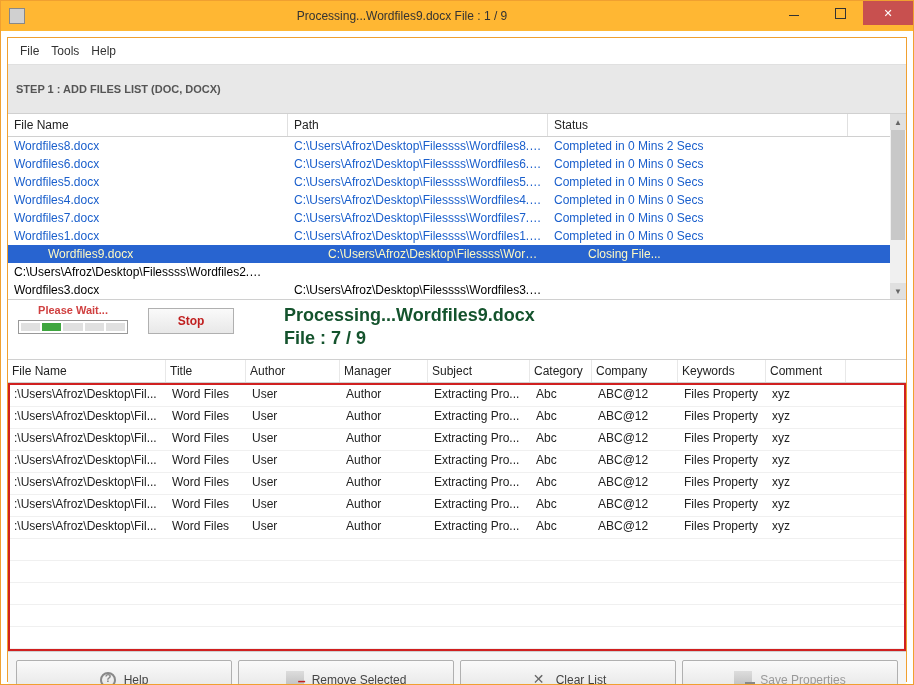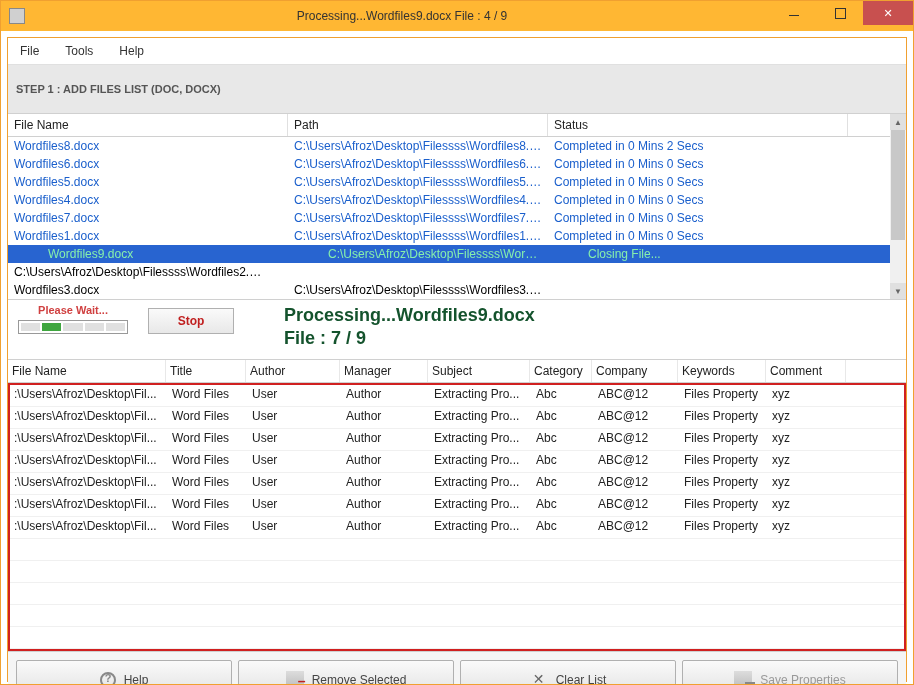--- a/index.html
+++ b/index.html
@@ -7,32 +7,32 @@
 .titlebar { background: #ffb733; height: 30px; display: flex; align-items: center; position: relative; }
 .titlebar-icon { width: 16px; height: 16px; margin: 0 8px; background: #d0d0d0; border: 1px solid #888; }
 .titlebar-text { flex: 1; text-align: center; color: #333; font-size: 12px; }
 .winbtns { display: flex; height: 100%; }
 .winbtn { width: 46px; height: 24px; display: flex; align-items: center; justify-content: center; color: #333; font-size: 11px; cursor: default; }
 .winbtn.min::before { content: ""; width: 10px; height: 1px; background: #333; margin-top: 5px; }
 .winbtn.max::before { content: ""; width: 9px; height: 9px; border: 1px solid #333; }
 .winbtn.close { background: #c8504f; color: #fff; width: 50px; }
 .winbtn.close::before { content: "✕"; font-size: 11px; }
 .inner { margin: 6px; border: 1px solid #f0a030; height: 645px; display: flex; flex-direction: column; background: #fff; }
-.menubar { display: flex; padding: 4px 8px; gap: 18px; border-bottom: 1px solid #e0e0e0; align-items: center; }
+.menubar { display: flex; padding: 4px 8px; gap: 4px; border-bottom: 1px solid #e0e0e0; align-items: center; }
 .menuitem { color: #333; cursor: default; padding: 2px 4px; }
 .stepbar { background: #e8e8e8; padding: 18px 8px; font-weight: bold; color: #555; font-size: 11px; border-bottom: 1px solid #d0d0d0; }
 .grid1-wrap { position: relative; height: 190px; border-bottom: 1px solid #d0d0d0; }
 .grid1 { width: calc(100% - 16px); height: 100%; overflow: hidden; }
 .ghdr { display: flex; background: #fff; border-bottom: 1px solid #d0d0d0; }
 .ghdr div { padding: 4px 6px; border-right: 1px solid #e0e0e0; font-weight: normal; color: #222; }
 .grow { display: flex; height: 18px; line-height: 18px; }
 .grow div { padding: 0 6px; overflow: hidden; white-space: nowrap; text-overflow: ellipsis; }
 .grow.link div { color: #1a5fcc; }
 .grow.selected { background: #2864d0; color: #fff; }
-.grow.selected div { color: #86efac; padding-left: 40px; }
+.grow.selected div { color: #fef9c3; padding-left: 40px; }
 .c-fn { width: 280px; } .c-path { width: 260px; } .c-status { width: 300px; }
 .scrollbar { position: absolute; right: 0; top: 0; bottom: 0; width: 16px; background: #f0f0f0; }
 .scr-btn { height: 16px; background: #e0e0e0; display: flex; align-items: center; justify-content: center; font-size: 8px; color: #666; }
 .scr-thumb { position: absolute; top: 16px; width: 14px; left: 1px; height: 110px; background: #c8c8c8; }
 .progress-row { display: flex; align-items: flex-start; padding: 4px 10px 8px; gap: 20px; border-bottom: 1px solid #d0d0d0; }
 .pleasewait { text-align: center; }
 .pleasewait-text { color: #d04040; font-weight: bold; font-size: 11px; margin-bottom: 4px; }
 .pbar { display: flex; gap: 2px; border: 1px solid #999; padding: 2px; width: 110px; height: 14px; }
 .pbar span { flex: 1; background: #e0e0e0; }
 .pbar span.on { background: #3fa63f; }
@@ -58,21 +58,21 @@
 .icon-save { background: linear-gradient(#ddd,#bbb); position: relative; }
 .icon-save::after { content: ""; position: absolute; right: -3px; bottom: -3px; width: 10px; height: 10px; background: #888; }
 .statusbar { border-top: 1px solid #d0d0d0; padding: 3px 6px; font-size: 11px; color: #333; display: flex; gap: 6px; }
 .statusbar span.sep { border-left: 1px solid #bbb; padding-left: 6px; }
 </style>
 </head>
 <body>
 
 <div class="titlebar">
   <div class="titlebar-icon"></div>
-  <div class="titlebar-text">Processing...Wordfiles9.docx File : 4 / 9</div>
+  <div class="titlebar-text">Processing...Wordfiles9.docx File : 1 / 9</div>
   <div class="winbtns">
     <div class="winbtn min"></div>
     <div class="winbtn max"></div>
     <div class="winbtn close"></div>
   </div>
 </div>
 
 <div class="inner">
   <div class="menubar">
     <span class="menuitem">File</span>

